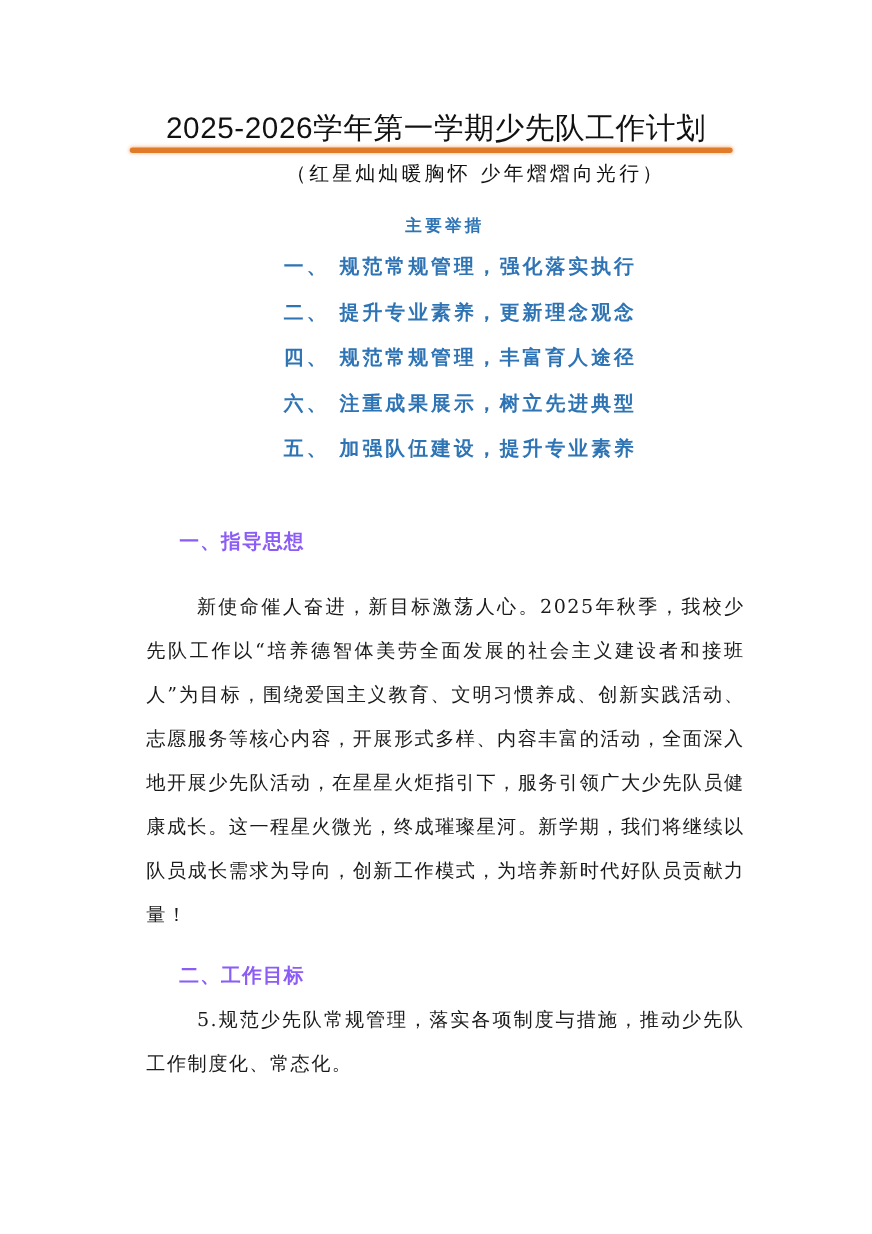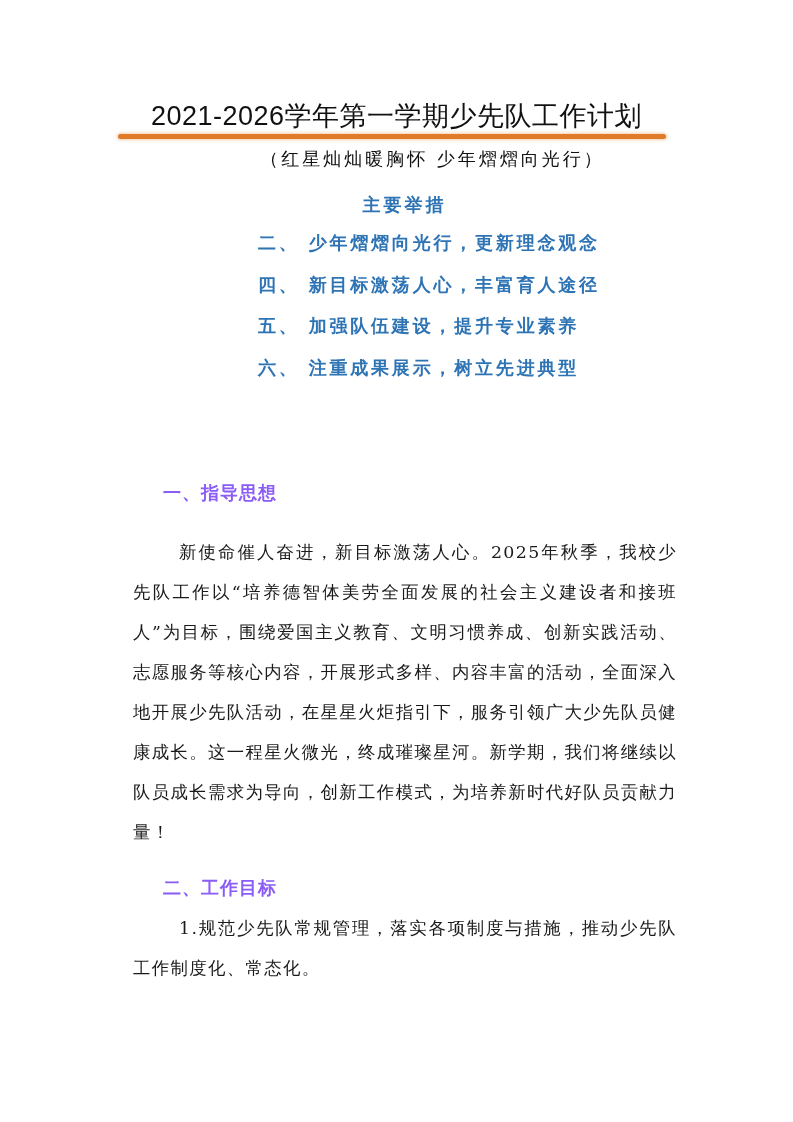--- a/index.html
+++ b/index.html
@@ -55,21 +55,21 @@
       color: #111111;
       line-height: 26px;
       padding-left: 36px;
     }
     .measures-title {
       position: absolute;
       left: 0;
       width: 793px;
       top: 192px;
       text-align: center;
-      font-size: 18px;
+      font-size: 15px;
       letter-spacing: 3px;
       color: #2e74b5;
       font-weight: bold;
       line-height: 26px;
       padding-left: 16px;
       box-sizing: border-box;
     }
     .measures {
       position: absolute;
       left: 258px;
@@ -109,31 +109,32 @@
       text-align: justify;
       letter-spacing: 1.35px;
       color: #1a1a1a;
     }
   </style>
 </head>
 <body>
 
 <div class="page">
 
-  <div class="title">2021-2026学年第一学期少先队工作计划</div>
+  <div class="title">2025-2026学年第一学期少先队工作计划</div>
   <div class="title-rule"></div>
   <div class="subtitle">（红星灿灿暖胸怀  少年熠熠向光行）</div>
 
   <div class="measures-title">主要举措</div>
   <ul class="measures">
-    <li>二、 少年熠熠向光行，更新理念观念</li>
-    <li>四、 新目标激荡人心，丰富育人途径</li>
+    <li>一、 规范常规管理，强化落实执行</li>
+    <li>二、 提升专业素养，更新理念观念</li>
+    <li>四、 规范常规管理，丰富育人途径</li>
+    <li>六、 注重成果展示，树立先进典型</li>
     <li>五、 加强队伍建设，提升专业素养</li>
-    <li>六、 注重成果展示，树立先进典型</li>
   </ul>
 
   <div class="section-heading" style="top:479px;">一、指导思想</div>
   <p class="para" style="top:516px;">新使命催人奋进，新目标激荡人心。2025年秋季，我校少先队工作以“培养德智体美劳全面发展的社会主义建设者和接班人”为目标，围绕爱国主义教育、文明习惯养成、创新实践活动、志愿服务等核心内容，开展形式多样、内容丰富的活动，全面深入地开展少先队活动，在星星火炬指引下，服务引领广大少先队员健康成长。这一程星火微光，终成璀璨星河。新学期，我们将继续以队员成长需求为导向，创新工作模式，为培养新时代好队员贡献力量！</p>
 
   <div class="section-heading" style="top:855px;margin-top:19px;">二、工作目标</div>
-  <p class="para" style="top:892px;">1.规范少先队常规管理，落实各项制度与措施，推动少先队工作制度化、常态化。</p>
+  <p class="para" style="top:892px;">5.规范少先队常规管理，落实各项制度与措施，推动少先队工作制度化、常态化。</p>
 
 </div>
 
 </body></html>

